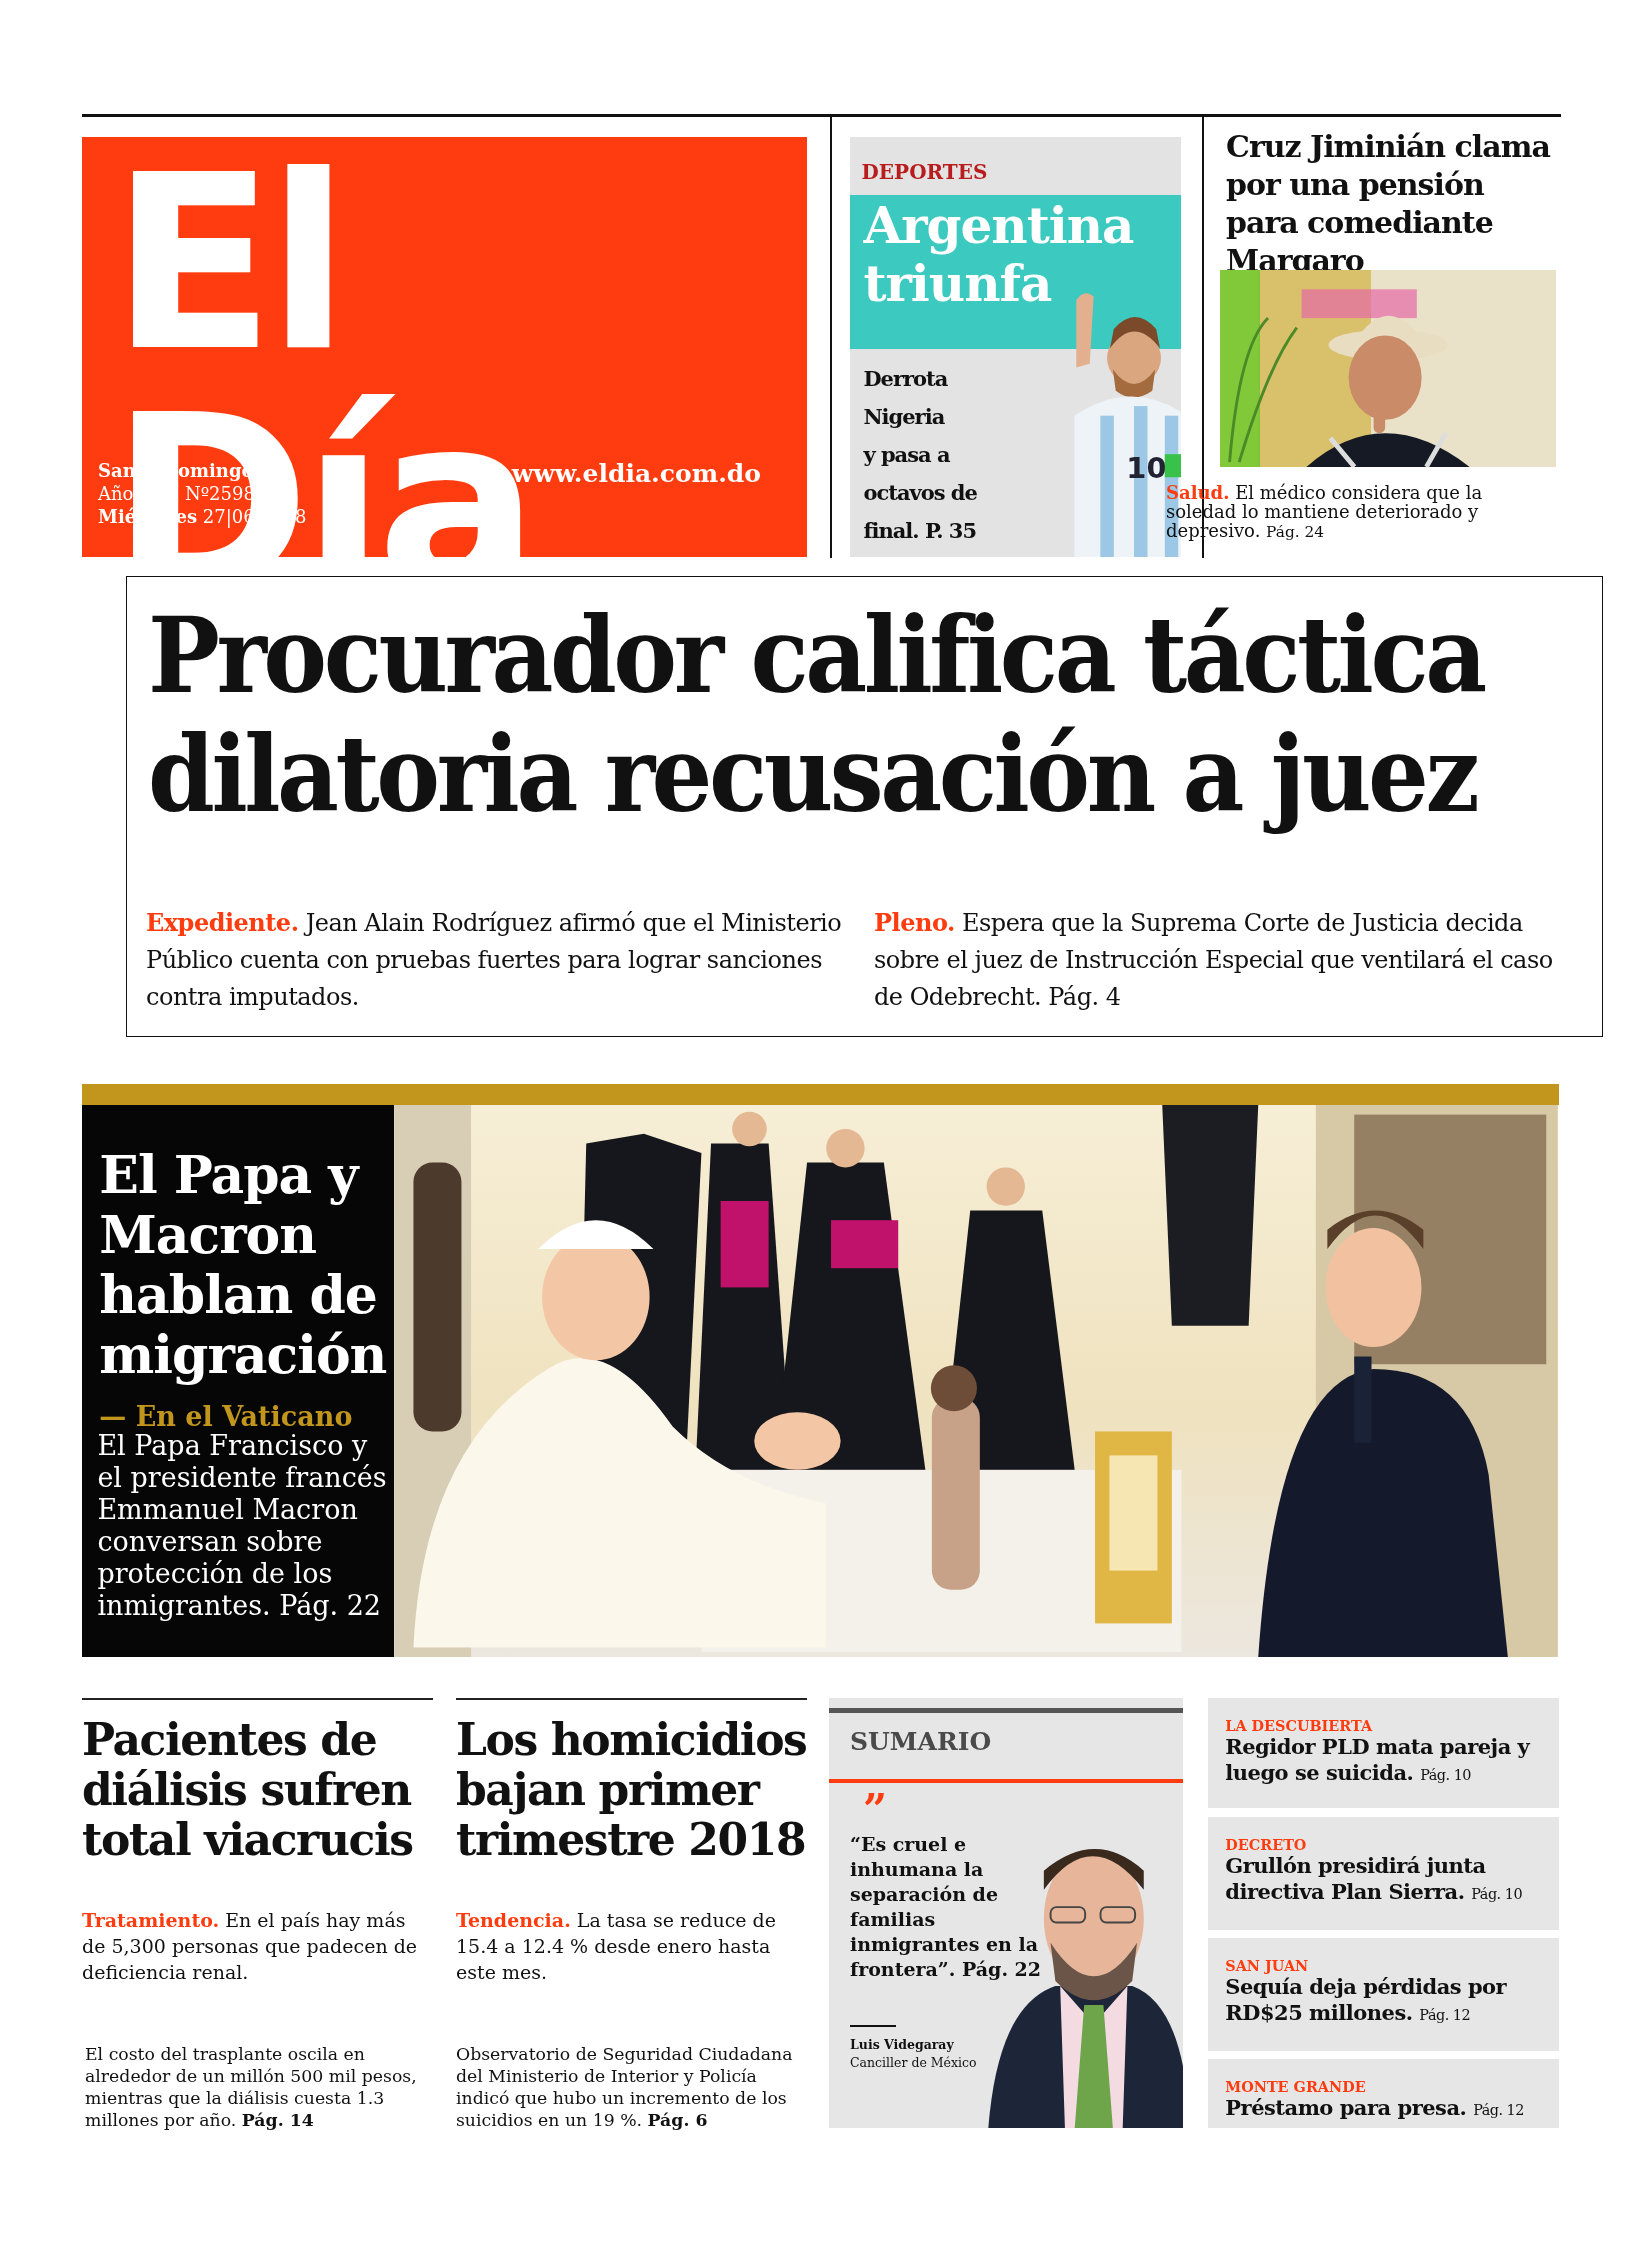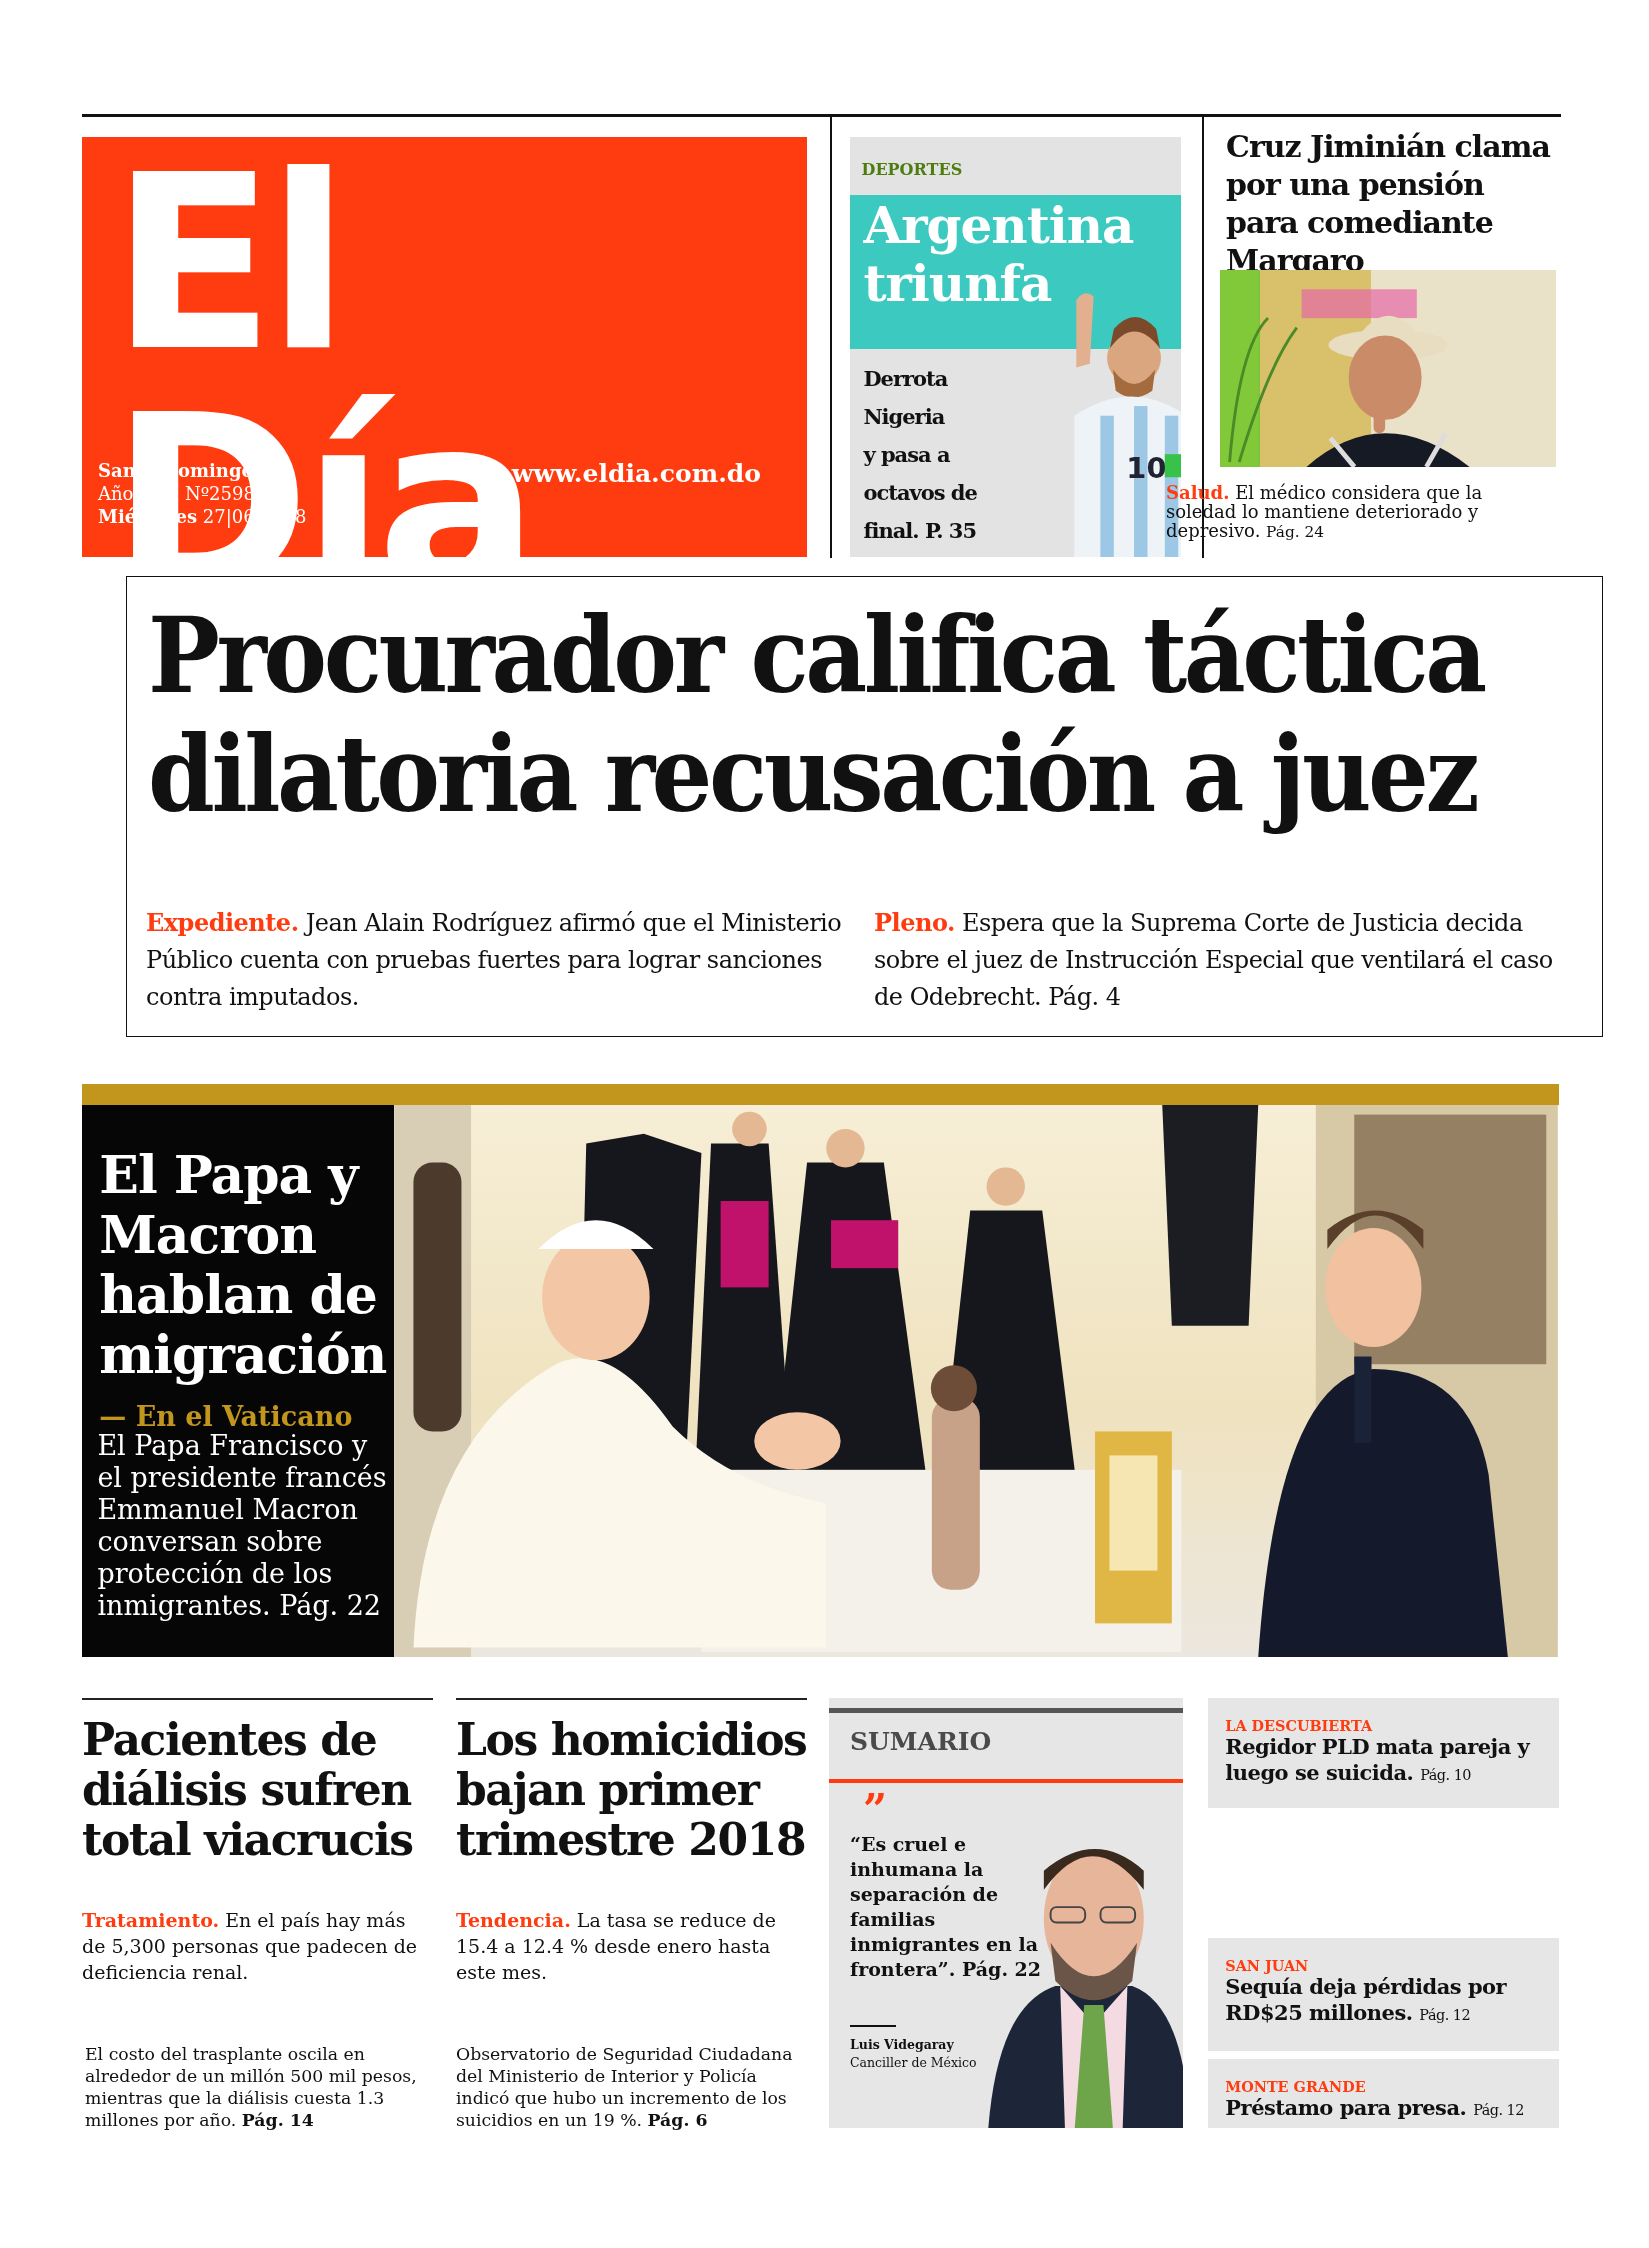--- a/index.html
+++ b/index.html
@@ -11,21 +11,21 @@
 
   
   .logo-box { left: 82px; top: 137px; width: 725px; height: 420px; background: #ff3c0f; color: #fff; }
   .logo-text { position: absolute; left: 29px; top: 7px; font-family: "DejaVu Sans", sans-serif; font-weight: bold; font-size: 240px; letter-spacing: -7.7px; line-height: 1; transform: scaleX(1.0); }
   .logo-meta { position: absolute; left: 16px; top: 322px; font-size: 18px; line-height: 23px; }
   .logo-meta .b { font-weight: bold; }
   .logo-url { position: absolute; right: 46px; top: 322px; font-size: 25px; font-weight: bold; }
 
   
   .dep-box { left: 850px; top: 137px; width: 331px; height: 420px; background: #e3e3e3; overflow: hidden; }
-  .dep-kicker { position: absolute; left: 11.5px; top: 23px; color: #4d7c0f; font-weight: bold; font-size: 16px; }
+  .dep-kicker { position: absolute; left: 11.5px; top: 23px; color: #b91c1c; font-weight: bold; font-size: 20px; }
   .dep-band { position: absolute; left: 0; top: 58px; width: 100%; height: 154px; background: #3cc9bf; }
   .dep-title { position: absolute; left: 13.4px; top: 60px; color: #fff; font-weight: bold; font-size: 50px; line-height: 58px; letter-spacing: -1px; z-index: 2; }
   .dep-deck { position: absolute; left: 13.4px; top: 223px; font-weight: bold; font-size: 21px; line-height: 38px; letter-spacing: -1px; z-index: 2; }
   .messi { position: absolute; left: 207px; top: 144px; width: 130px; height: 279px; }
 
   
   .cruz-title { left: 1226px; top: 128px; width: 336px; font-weight: bold; font-size: 30px; line-height: 38px; letter-spacing: -1px; }
   .cruz-photo { left: 1220px; top: 270px; width: 336px; height: 197px; background: linear-gradient(90deg, #7fc33a 0 12%, #d9c06a 12% 45%, #e9e1c8 45% 100%); overflow: hidden; }
   .cruz-dek { left: 1166px; top: 483px; width: 336px; font-size: 18px; line-height: 19px; }
 
@@ -234,20 +234,24 @@
     <rect x="65" y="98" width="36" height="16" rx="6" fill="none" stroke="#444" stroke-width="2"></rect>
     <rect x="117" y="98" width="36" height="16" rx="6" fill="none" stroke="#444" stroke-width="2"></rect>
   </svg>
 </div>
 
 <div class="abs briefs">
   <div class="brief" style="top:0; height:110px;">
     <div class="brief-k">LA DESCUBIERTA</div>
     <div class="brief-t"><span>Regidor PLD mata pareja y luego se suicida.</span> <span class="brief-p">Pág. 10</span></div>
   </div>
+  <div class="brief" style="top:119px; height:113px;">
+    <div class="brief-k">DECRETO</div>
+    <div class="brief-t"><span>Grullón presidirá junta directiva Plan Sierra.</span> <span class="brief-p">Pág. 10</span></div>
+  </div>
   <div class="brief" style="top:240px; height:113px;">
     <div class="brief-k">SAN JUAN</div>
     <div class="brief-t"><span>Sequía deja pérdidas por RD$25 millones.</span> <span class="brief-p">Pág. 12</span></div>
   </div>
   <div class="brief" style="top:361px; height:69px;">
     <div class="brief-k">MONTE GRANDE</div>
     <div class="brief-t"><span>Préstamo para presa.</span> <span class="brief-p">Pág. 12</span></div>
   </div>
 </div>
 

